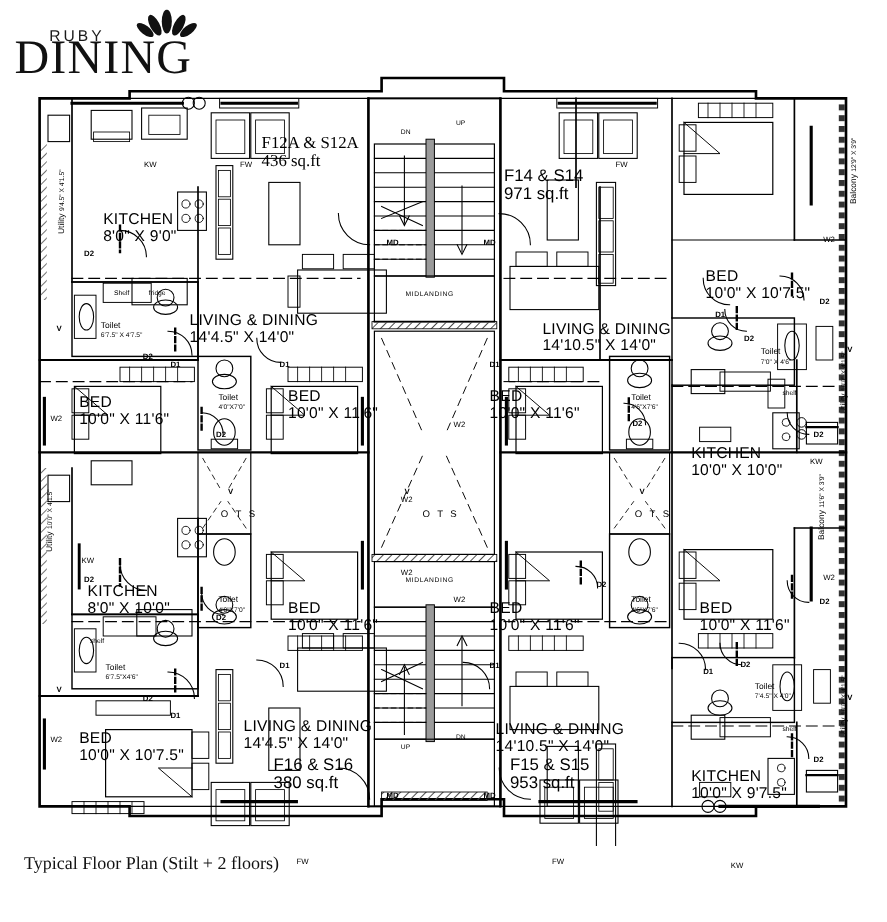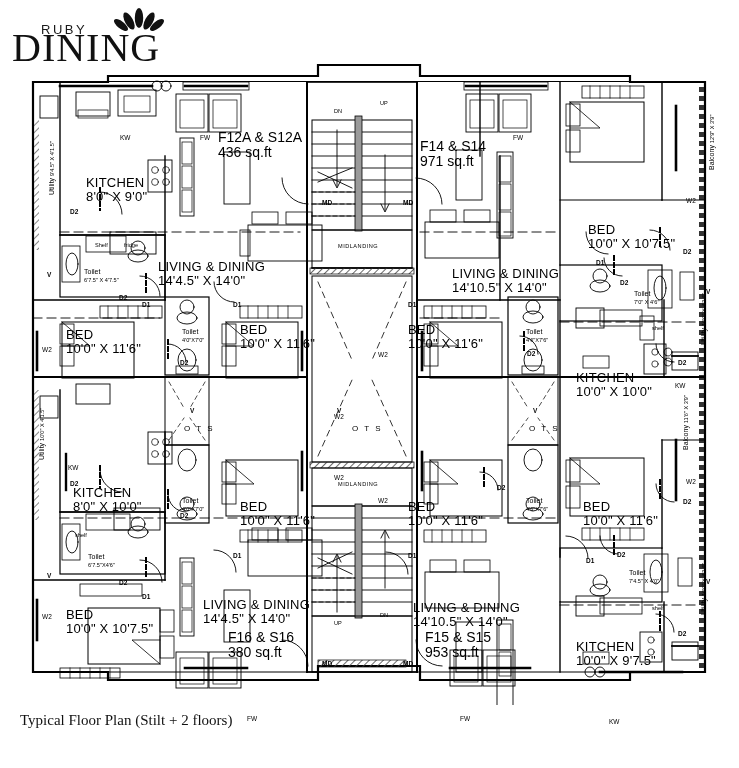--- a/index.html
+++ b/index.html
@@ -558,21 +558,21 @@
           <line x1="420" y1="458" x2="560" y2="458"></line>
           <line x1="560" y1="545" x2="700" y2="545"></line>
           <line x1="33" y1="258" x2="160" y2="258"></line>
           <line x1="420" y1="258" x2="500" y2="258"></line>
         </g>
 
       </g>
     </svg>
 
     <div id="labels">
-        <div class="lbl unit-name" style="left: 218px; top: 70px;"><span>F12A &amp; S12A</span><br><span>436 sq.ft</span></div>
+        <div class="lbl unit-name" style="left: 218px; top: 52px; font-family: Liberation Serif, serif;"><span>F12A &amp; S12A</span><br><span>436 sq.ft</span></div>
         <div class="lbl unit-name" style="left: 420px; top: 79px;"><span>F14 &amp; S14</span><br><span>971 sq.ft</span></div>
         <div class="lbl unit-name" style="left: 228px; top: 570px;"><span>F16 &amp; S16</span><br><span>380 sq.ft</span></div>
         <div class="lbl unit-name" style="left: 425px; top: 570px;"><span>F15 &amp; S15</span><br><span>953 sq.ft</span></div>
         <div class="lbl room-name" style="left: 86px; top: 116px;"><span>KITCHEN</span><br><span class="room-dim">8'0" X 9'0"</span></div>
         <div class="lbl room-name" style="left: 73px; top: 426px;"><span>KITCHEN</span><br><span class="room-dim">8'0" X 10'0"</span></div>
         <div class="lbl room-name" style="left: 576px; top: 311px;"><span>KITCHEN</span><br><span class="room-dim">10'0" X 10'0"</span></div>
         <div class="lbl room-name" style="left: 576px; top: 580px;"><span>KITCHEN</span><br><span class="room-dim">10'0" X 9'7.5"</span></div>
         <div class="lbl room-name" style="left: 66px; top: 268px;"><span>BED</span><br><span class="room-dim">10'0" X 11'6"</span></div>
         <div class="lbl room-name" style="left: 240px; top: 263px;"><span>BED</span><br><span class="room-dim">10'0" X 11'6"</span></div>
         <div class="lbl room-name" style="left: 408px; top: 263px;"><span>BED</span><br><span class="room-dim">10'0" X 11'6"</span></div>

